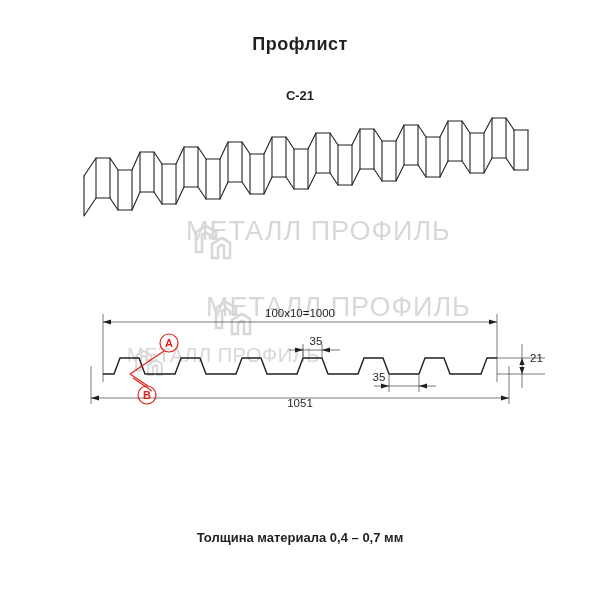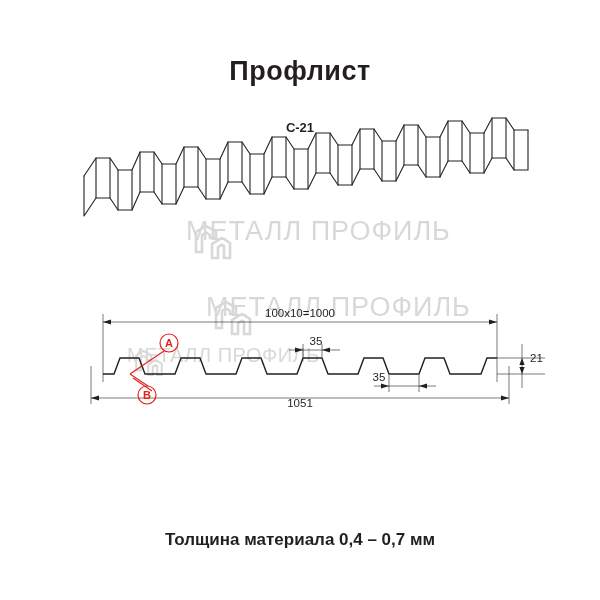--- a/index.html
+++ b/index.html
@@ -14,47 +14,46 @@
     color: #231f20;
     overflow: hidden;
   }
   .page {
     position: relative;
     width: 600px;
     height: 600px;
   }
   .title {
     position: absolute;
-    top: 56px;
+    top: 34px;
     left: 0;
     width: 600px;
     text-align: center;
-    font-size: 27px;
+    font-size: 18px;
     font-weight: bold;
     letter-spacing: 0.5px;
     color: #231f20;
   }
   .subtitle {
     position: absolute;
     top: 88px;
     left: 0;
     width: 600px;
     text-align: center;
     font-size: 13px;
     font-weight: bold;
     color: #231f20;
-    margin-top: 32px;
   }
   .footer {
     position: absolute;
     top: 530px;
     left: 0;
     width: 600px;
     text-align: center;
-    font-size: 17px;
+    font-size: 13px;
     font-weight: bold;
     color: #231f20;
   }
   .svg-layer {
     position: absolute;
     top: 0;
     left: 0;
   }
   .wm {
     position: absolute;

